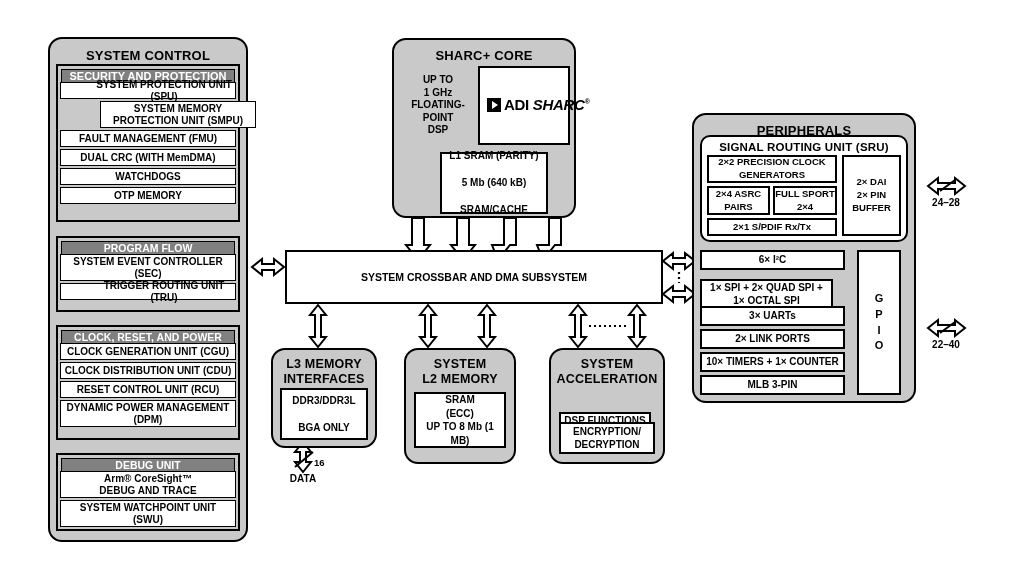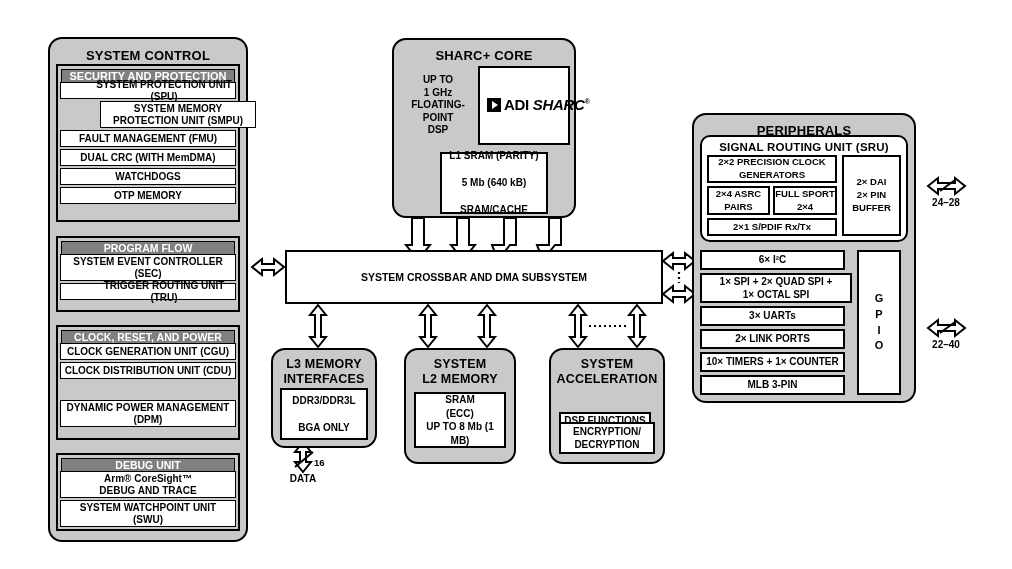--- a/index.html
+++ b/index.html
@@ -189,20 +189,21 @@
   </div>
   <div class="cell" style="left:60px;top:254px;width:176px;height:27px;font-size:10px;">SYSTEM EVENT CONTROLLER
 (SEC)</div>
   <div class="cell" style="left:60px;top:283px;width:176px;height:17px;font-size:10px;padding-left:32px;">TRIGGER ROUTING UNIT (TRU)</div>
 
   <div class="group" style="left:56px;top:325px;width:184px;height:115px;">
     <div class="group-hdr" style="top:3px;height:15px;font-size:10.5px;">CLOCK, RESET, AND POWER</div>
   </div>
   <div class="cell" style="left:60px;top:343px;width:176px;height:17px;font-size:10px;">CLOCK GENERATION UNIT (CGU)</div>
   <div class="cell" style="left:60px;top:362px;width:176px;height:17px;font-size:10px;">CLOCK DISTRIBUTION UNIT (CDU)</div>
+  <div class="cell" style="left:60px;top:381px;width:176px;height:17px;font-size:10px;">RESET CONTROL UNIT (RCU)</div>
   <div class="cell" style="left:60px;top:400px;width:176px;height:27px;font-size:10px;text-align:center;">DYNAMIC POWER MANAGEMENT
 (DPM)</div>
 
   <div class="group" style="left:56px;top:453px;width:184px;height:78px;">
     <div class="group-hdr" style="top:3px;height:15px;font-size:10.5px;">DEBUG UNIT</div>
   </div>
   <div class="cell" style="left:60px;top:471px;width:176px;height:27px;font-size:10px;">Arm® CoreSight™
 DEBUG AND TRACE</div>
   <div class="cell" style="left:60px;top:500px;width:176px;height:27px;font-size:10px;">SYSTEM WATCHPOINT UNIT
 (SWU)</div>
@@ -266,21 +267,21 @@
   <div class="plain-box" style="left:707px;top:186px;width:63px;height:29px;font-size:9.5px;">2×4 ASRC
 PAIRS</div>
   <div class="plain-box" style="left:773px;top:186px;width:64px;height:29px;font-size:9.5px;">FULL SPORT
 2×4</div>
   <div class="plain-box" style="left:707px;top:218px;width:130px;height:18px;font-size:9.5px;">2×1 S/PDIF Rx/Tx</div>
   <div class="plain-box" style="left:842px;top:155px;width:59px;height:81px;font-size:9.5px;">2× DAI
 2× PIN
 BUFFER</div>
 
   <div class="plain-box" style="left:700px;top:250px;width:145px;height:20px;font-size:10px;">6× I²C</div>
-  <div class="plain-box" style="left:700px;top:273px;width:152px;height:30px;font-size:10px;">1× SPI + 2× QUAD SPI +
+  <div class="plain-box" style="left:700px;top:279px;width:133px;height:30px;font-size:10px;">1× SPI + 2× QUAD SPI +
 1× OCTAL SPI</div>
   <div class="plain-box" style="left:700px;top:306px;width:145px;height:20px;font-size:10px;">3× UARTs</div>
   <div class="plain-box" style="left:700px;top:329px;width:145px;height:20px;font-size:10px;">2× LINK PORTS</div>
   <div class="plain-box" style="left:700px;top:352px;width:145px;height:20px;font-size:10px;">10× TIMERS + 1× COUNTER</div>
   <div class="plain-box" style="left:700px;top:375px;width:145px;height:20px;font-size:10px;">MLB 3-PIN</div>
 
   <div class="gpio-vert" style="left:857px;top:250px;width:44px;height:145px;font-size:11px;">
     <span>G</span>
     <span>P</span>
     <span>I</span>

